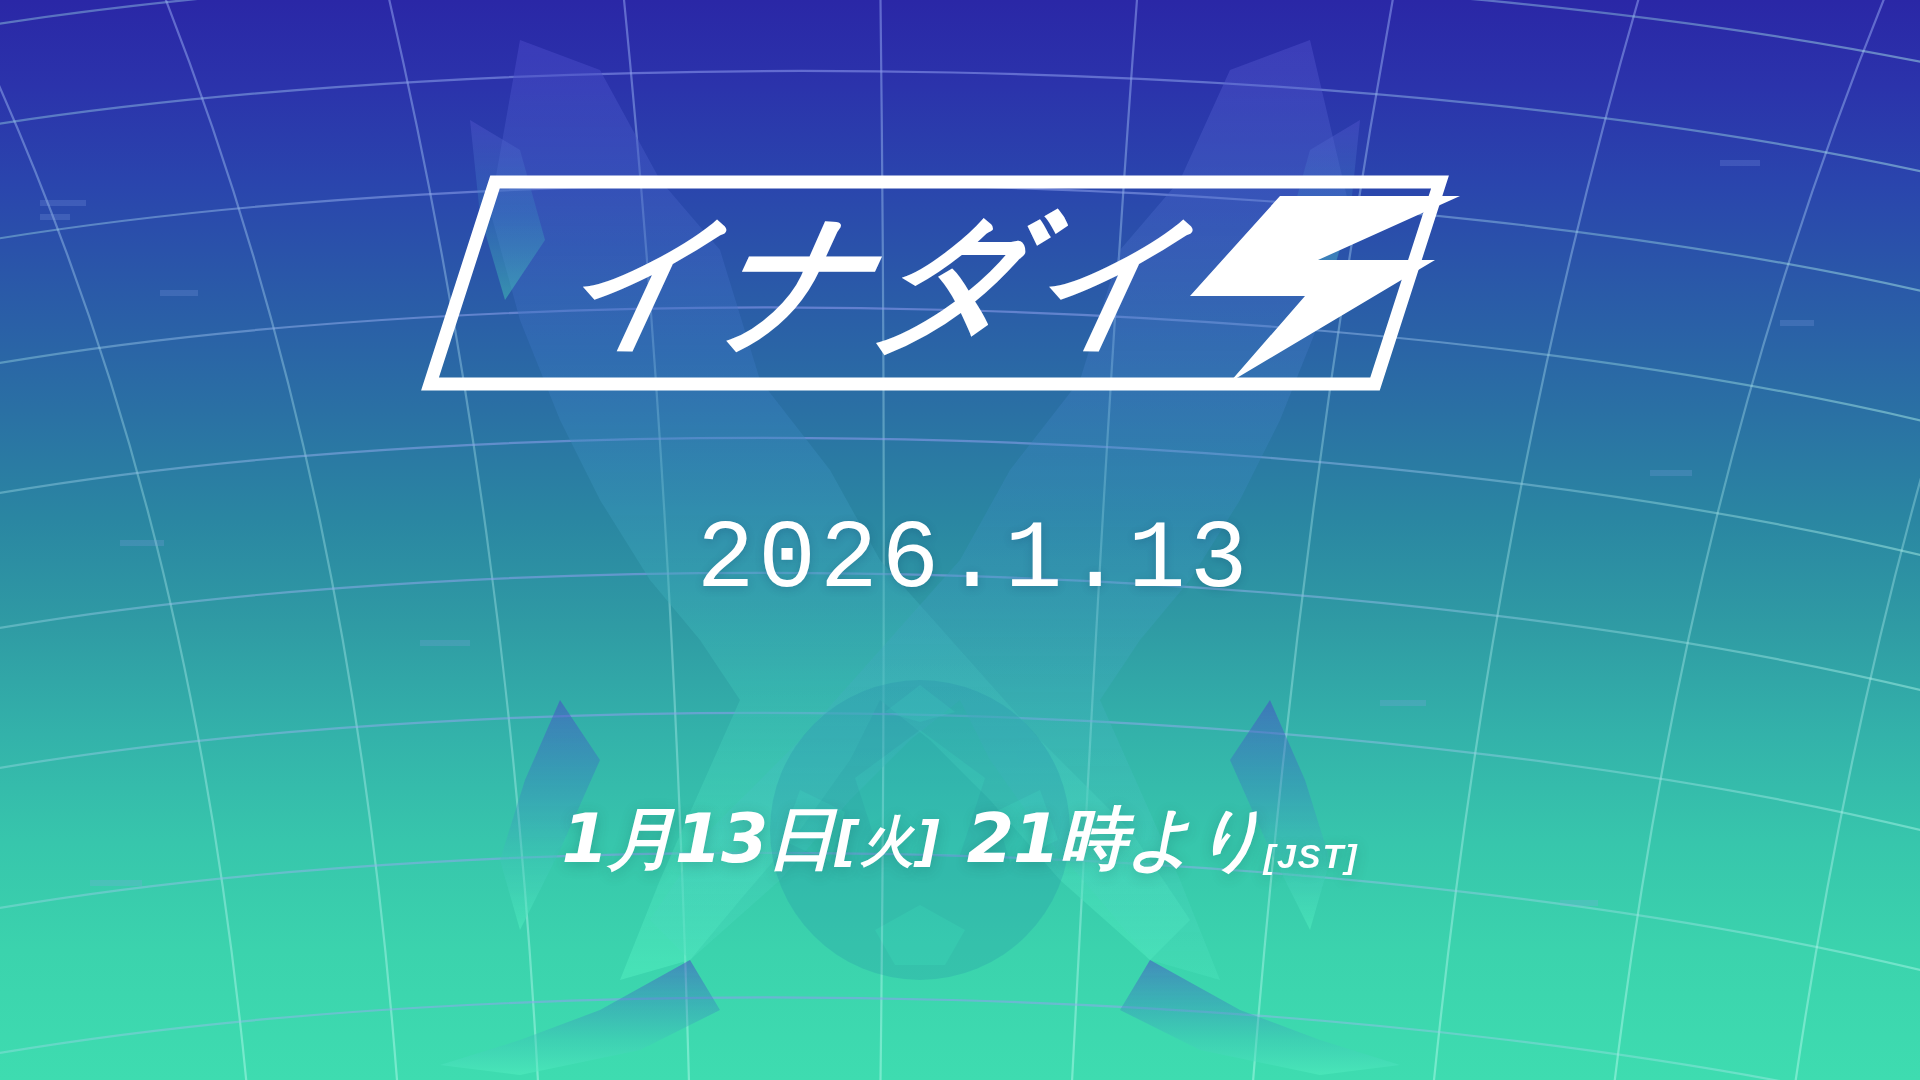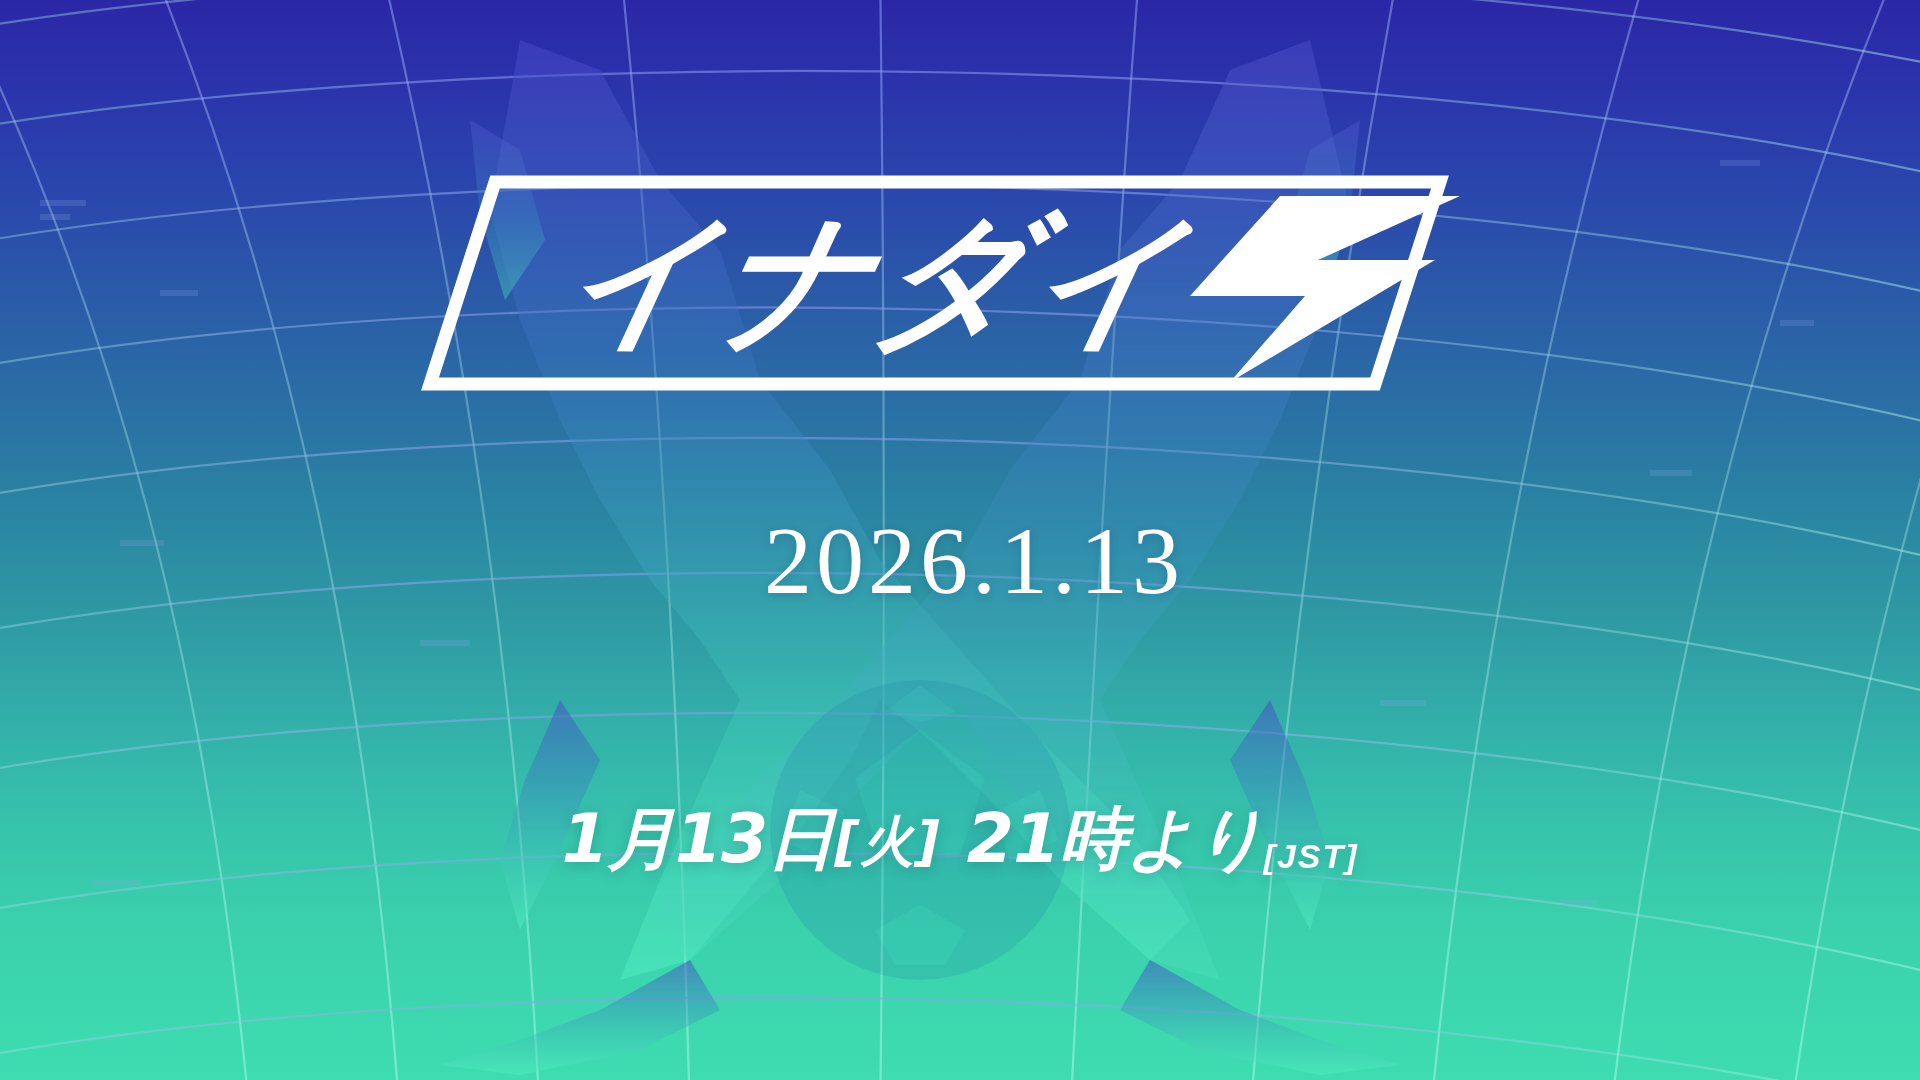--- a/index.html
+++ b/index.html
@@ -60,21 +60,21 @@
     position: absolute;
     left: 0;
     right: 0;
     top: 513px;
     text-align: center;
     color: #ffffff;
     font-size: 96px;
     font-weight: 400;
     letter-spacing: 4px;
     line-height: 1;
-    font-family: Liberation Serif, serif;
+    font-family: Liberation Mono, monospace;
     text-shadow: 0 2px 10px rgba(10,40,80,0.20);
     padding-left: 28px;
   }
 
   
   .time-line {
     position: absolute;
     left: 0;
     right: 0;
     top: 805px;

